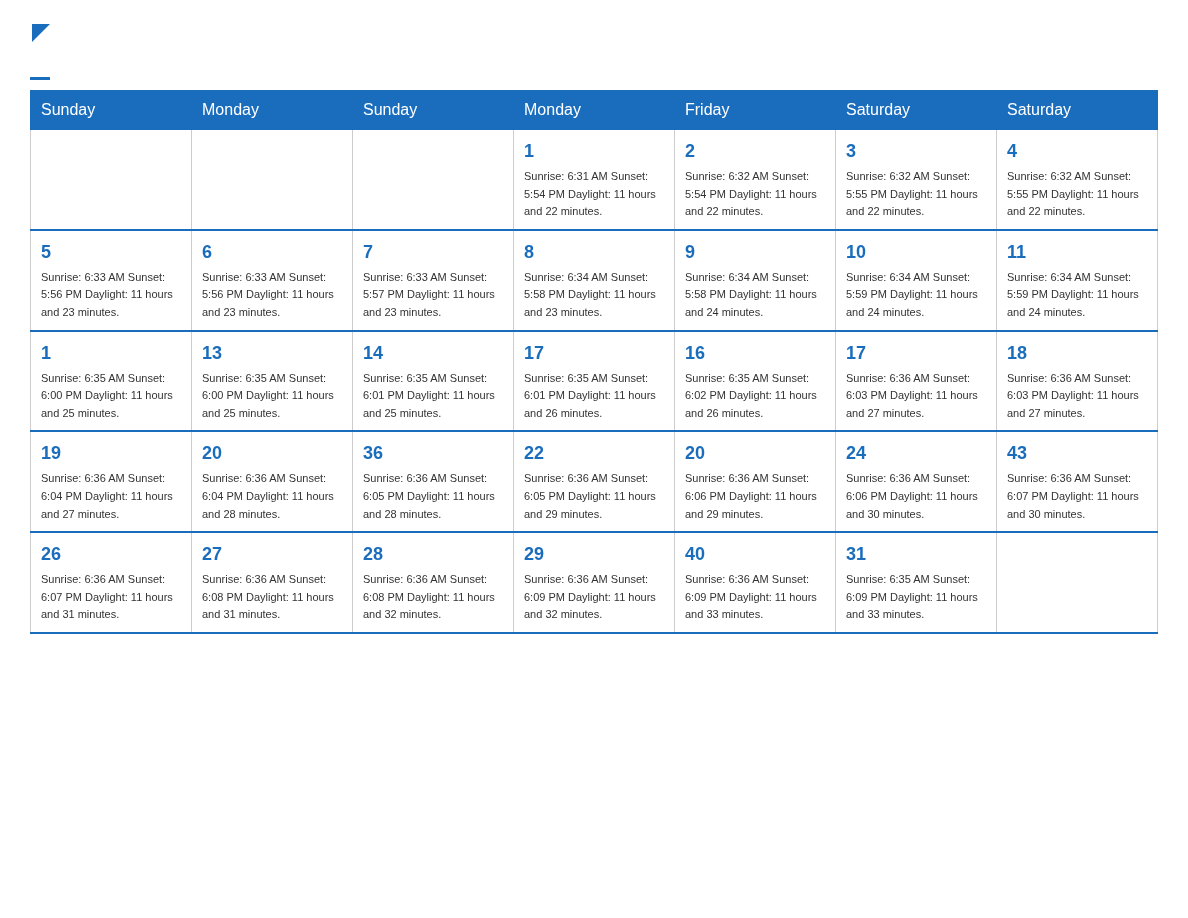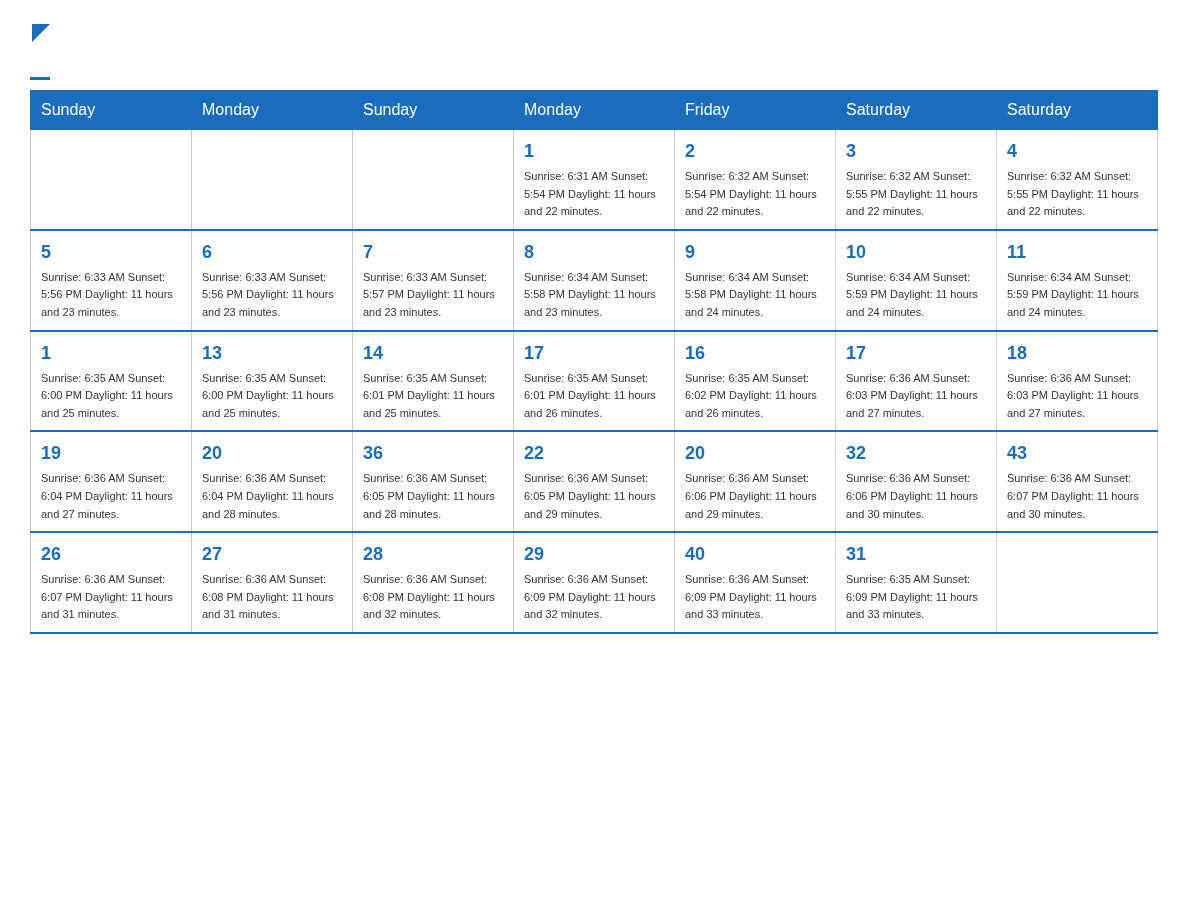--- a/index.html
+++ b/index.html
@@ -295,21 +295,21 @@
 and 29 minutes.</div>
         </td>
         <td>
           <span class="day-number">20</span>
           <div class="day-info">Sunrise: 6:36 AM
 Sunset: 6:06 PM
 Daylight: 11 hours
 and 29 minutes.</div>
         </td>
         <td>
-          <span class="day-number">32</span>
+          <span class="day-number">24</span>
           <div class="day-info">Sunrise: 6:36 AM
 Sunset: 6:06 PM
 Daylight: 11 hours
 and 30 minutes.</div>
         </td>
         <td>
           <span class="day-number">43</span>
           <div class="day-info">Sunrise: 6:36 AM
 Sunset: 6:07 PM
 Daylight: 11 hours

